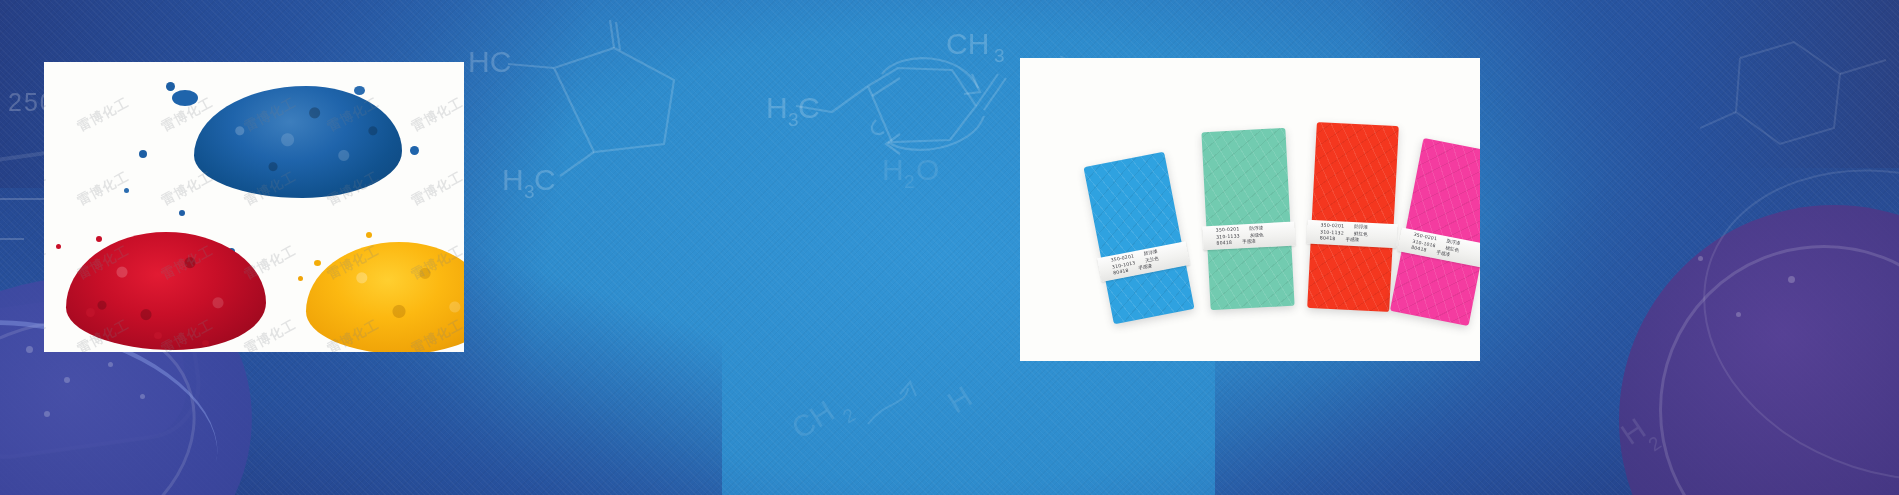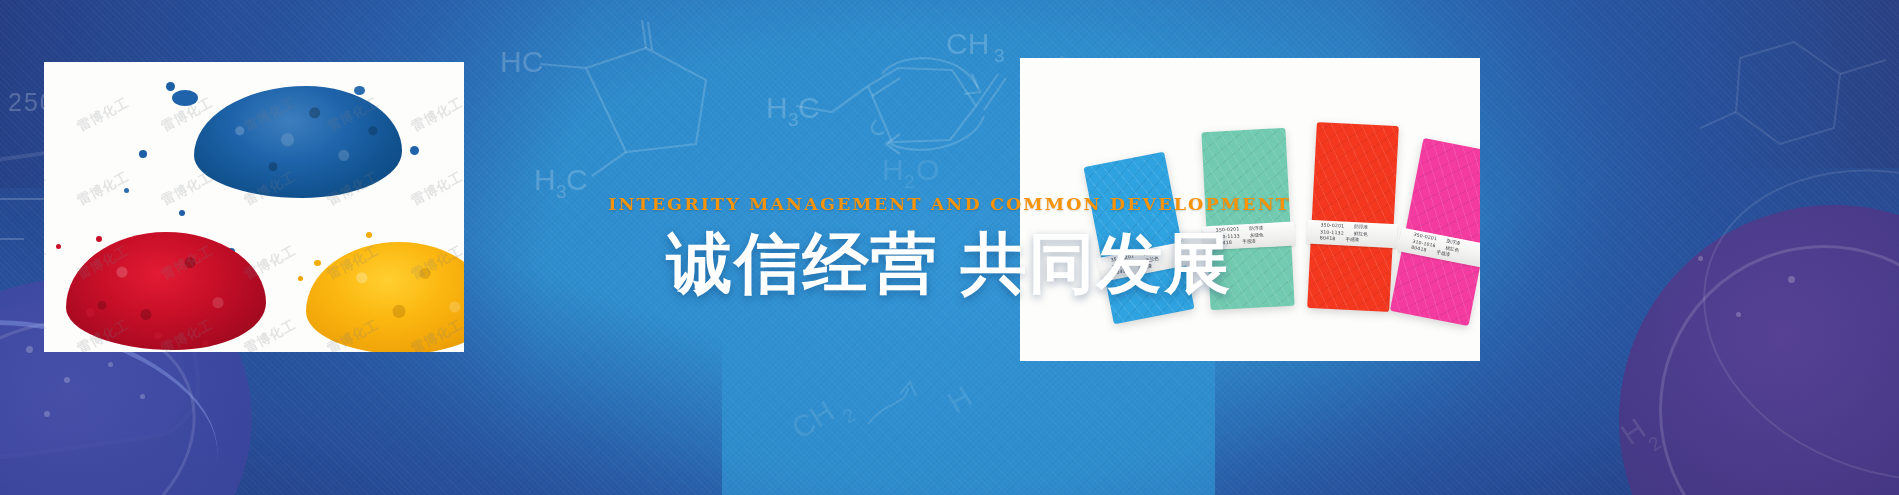--- a/index.html
+++ b/index.html
@@ -267,21 +267,21 @@
 
   <div class="dot" style="left:26px;  bottom:142px; width:7px;  height:7px;"></div>
   <div class="dot" style="left:64px;  bottom:112px; width:6px;  height:6px;"></div>
   <div class="dot" style="left:108px; bottom:128px; width:5px;  height:5px;"></div>
   <div class="dot" style="left:44px;  bottom:78px;  width:6px;  height:6px;"></div>
   <div class="dot" style="left:140px; bottom:96px;  width:5px;  height:5px;"></div>
   <div class="dot" style="right:104px; bottom:212px; width:7px; height:7px;"></div>
   <div class="dot" style="right:158px; bottom:178px; width:5px; height:5px;"></div>
   <div class="dot" style="right:196px; bottom:234px; width:5px; height:5px;"></div>
 
-  <div class="mol" style="left:468px; top:18px;margin-left:32px;">
+  <div class="mol" style="left:468px; top:18px;">
     <svg width="330" height="180" viewBox="0 0 330 180">
       <polyline class="mol-line" points="86,50 146,30 206,62 196,126 126,134 86,50"></polyline>
       <polyline class="mol-line" points="146,30 142,2"></polyline>
       <polyline class="mol-line" points="152,32 148,4"></polyline>
       <polyline class="mol-line" points="126,134 92,158"></polyline>
       <polyline class="mol-line" points="86,50 40,46"></polyline>
       <text class="mol-txt" x="0" y="54">HC</text>
       <text class="mol-txt" x="34" y="172">H</text>
       <text class="mol-txt-sm" x="56" y="180">3</text>
       <text class="mol-txt" x="66" y="172">C</text>
@@ -478,20 +478,14 @@
         <div class="band-row">
           <span class="code">310-1016</span><span class="cn">桃红色</span>
         </div>
         <div class="band-row">
           <span class="code">80418</span><span class="cn">手感漆</span>
         </div>
       </div>
     </div>
   </div>
 
-  <div class="center-text">
-    <div class="tagline">INTEGRITY MANAGEMENT AND COMMON DEVELOPMENT</div>
-    <div class="headline">
-      <span>诚信经营</span><span class="gap"></span><span>共同发展</span>
-    </div>
-  </div>
 
 </div>
 
 </body></html>

